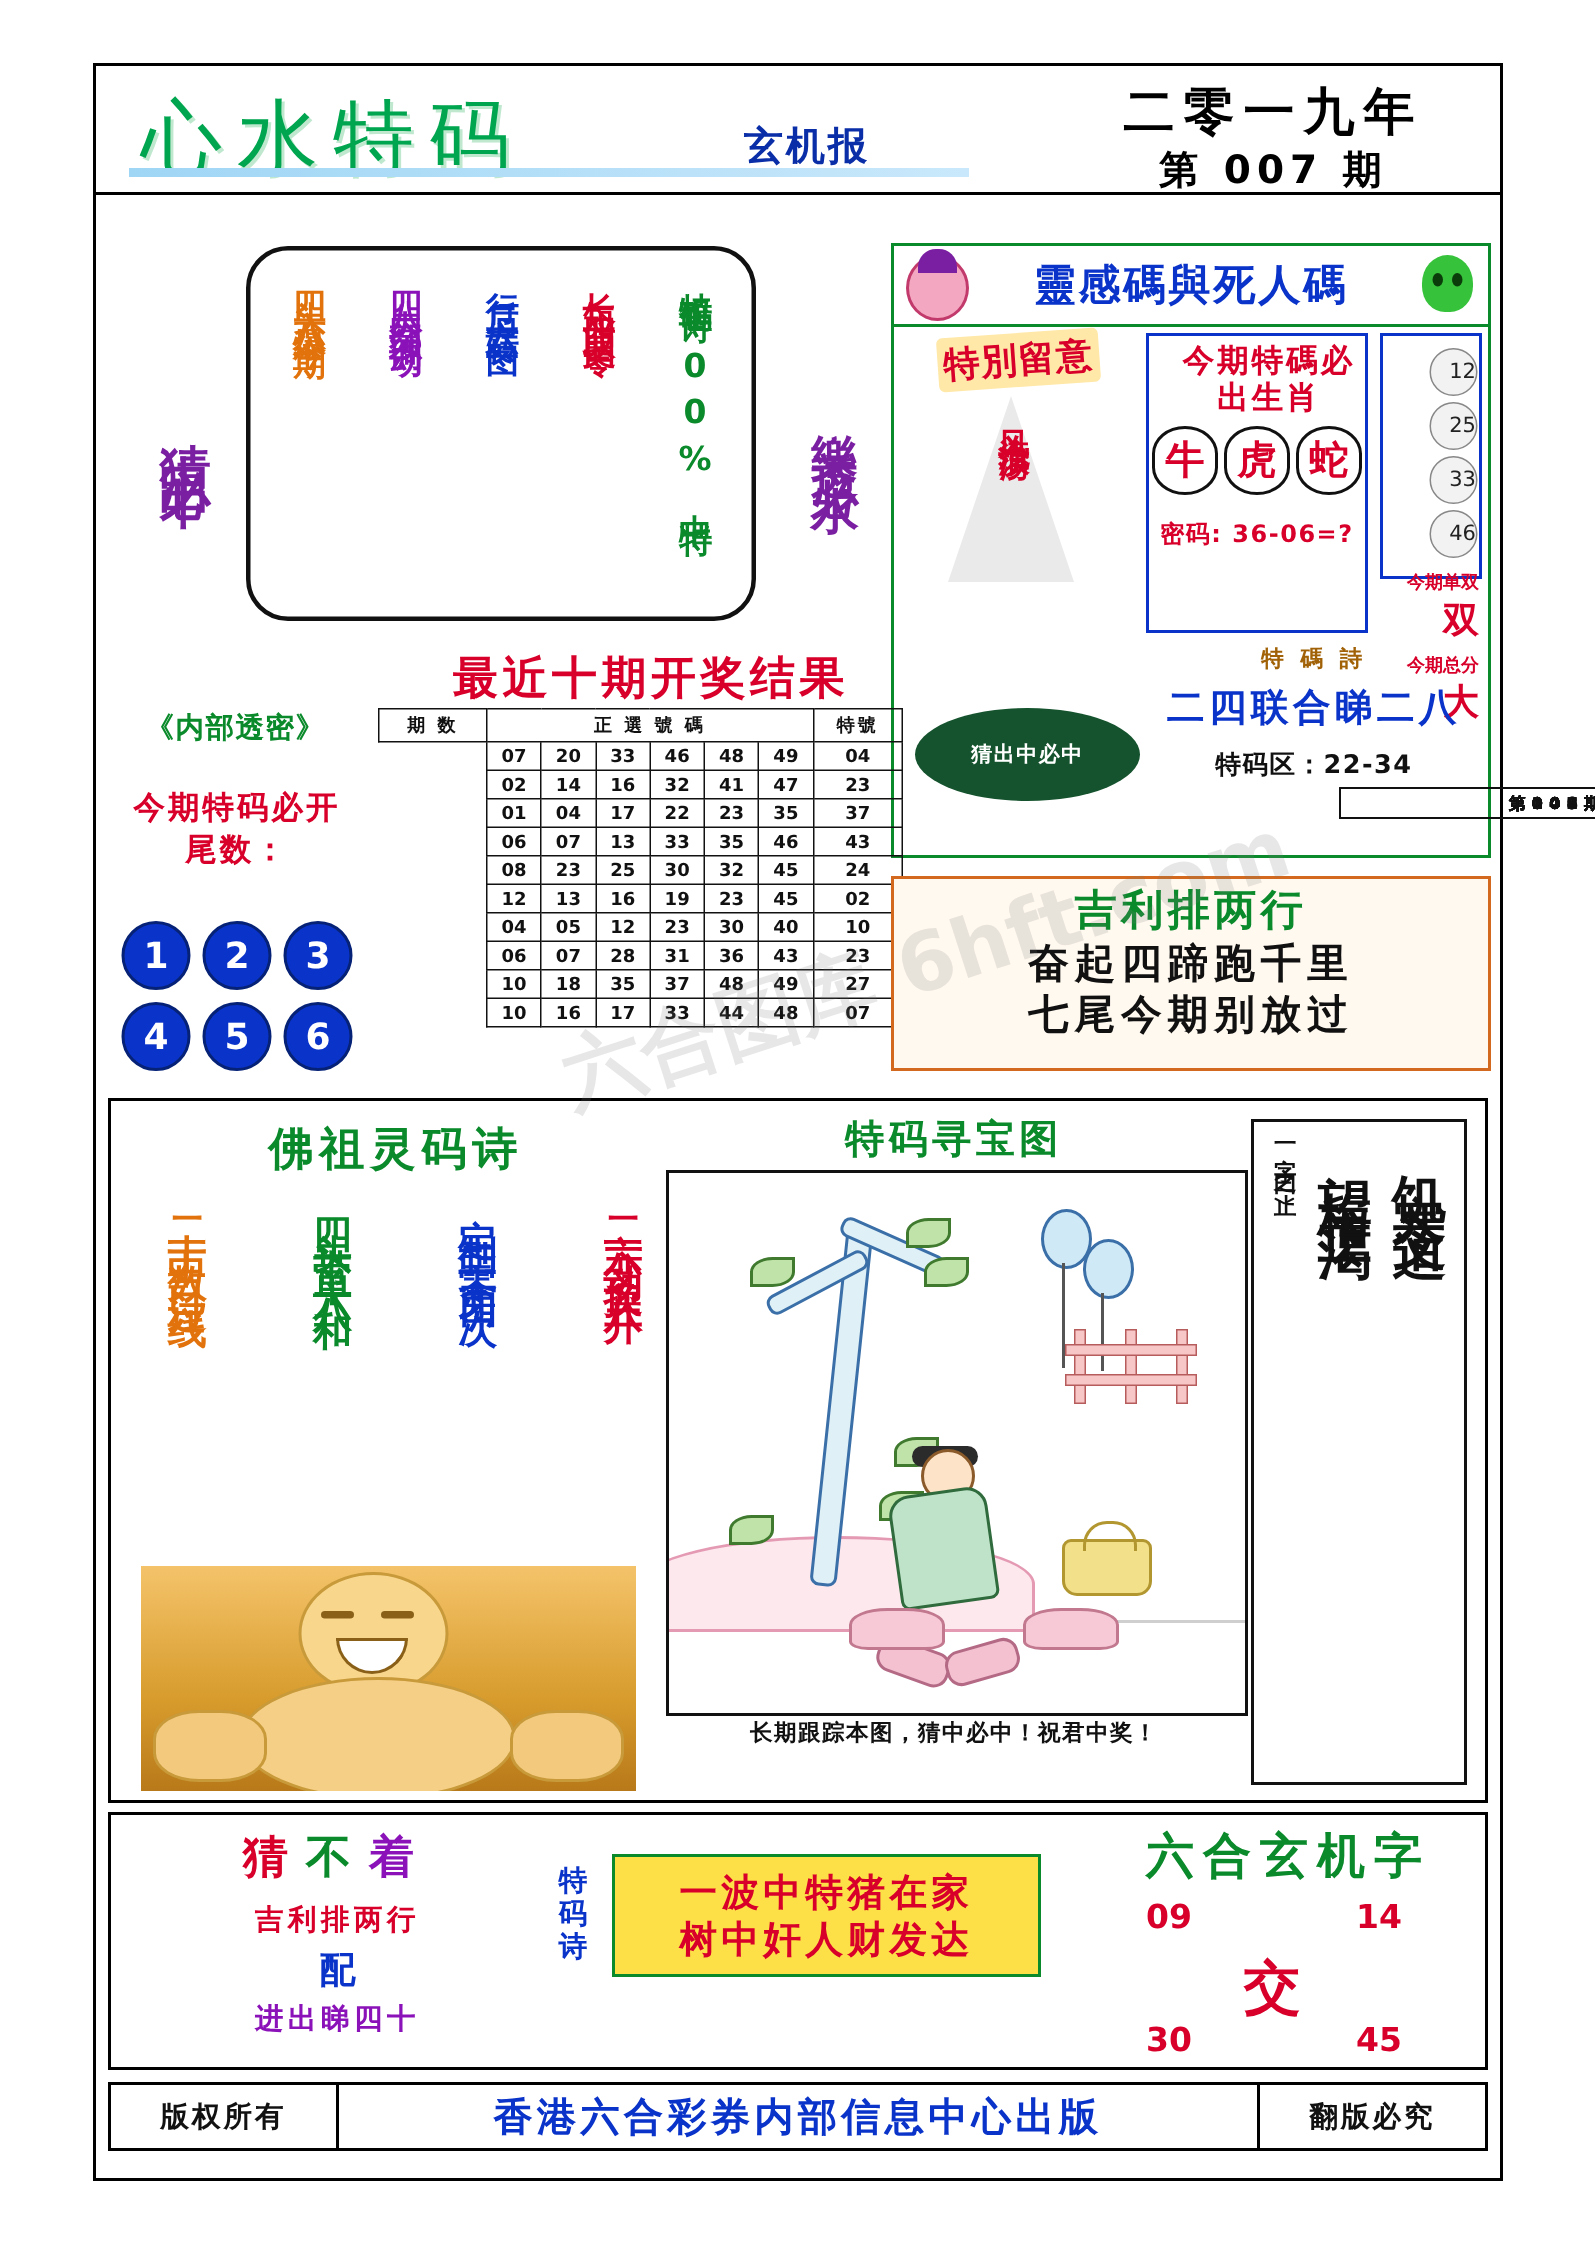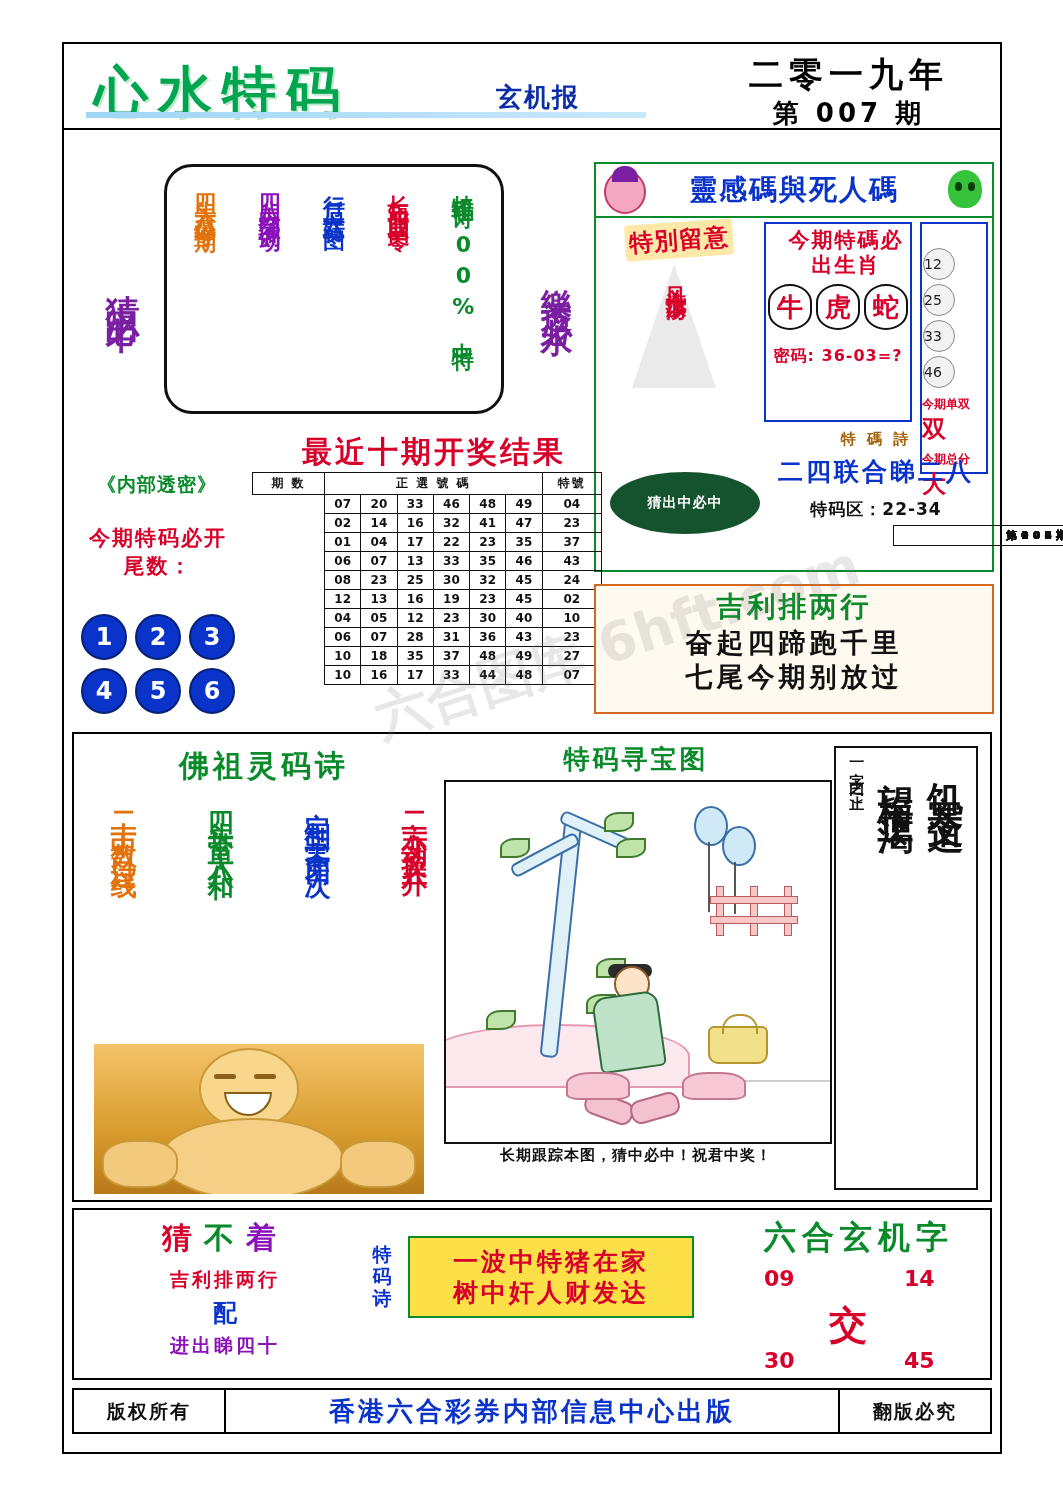--- a/index.html
+++ b/index.html
@@ -24,21 +24,21 @@
   .header{
     position:absolute;left:0;top:0;width:936px;height:86px;
     border-bottom:2px solid #000;
     box-sizing:border-box;
   }
   .logo{
     position:absolute;left:22px;top:8px;width:560px;height:72px;
   }
   .logo .big{
     font-family:"DejaVu Sans","Liberation Sans",sans-serif;
-    font-size:54px;font-weight:bold;color:#00a64f;
+    font-size:54px;font-weight:normal;color:#00a64f;
     letter-spacing:10px;
     position:absolute;left:8px;top:4px;
     text-shadow:2px 2px 0 #bfe8cf;
   }
   .logo .sub{
     position:absolute;left:410px;top:28px;
     font-size:26px;font-weight:bold;color:#0a2ea8;
     letter-spacing:2px;
   }
   .logo .bar{
@@ -147,22 +147,22 @@
     margin-top:6px;display:flex;justify-content:center;gap:4px;
   }
   .zodiac-row span{
     width:40px;height:42px;line-height:42px;border:2px solid #111;border-radius:50%/40%;
     font-size:26px;font-weight:bold;color:#d8002a;background:#fff;
   }
   .code-line{
     margin-top:16px;font-size:16px;font-weight:bold;color:#d8002a;letter-spacing:1px;
   }
   .num-box{
-    position:absolute;left:324px;top:58px;width:68px;height:252px;
-    border:2px solid #0a33c9;box-sizing:border-box;text-align:left;padding-top:22px;
+    position:absolute;left:324px;top:58px;width:68px;height:164px;
+    border:2px solid #0a33c9;box-sizing:border-box;text-align:right;padding-top:6px;
   }
   .ball{
     display:inline-block;width:30px;height:30px;line-height:30px;border-radius:50%;
     border:1px solid #888;font-size:14px;color:#222;background:#f2f2f2;margin:2px 1px;
   }
   .num-box .lbl{font-size:12px;color:#d8002a;font-weight:bold;margin-top:6px;}
   .num-box .big{font-size:24px;color:#d8002a;font-weight:bold;}
 
   .spirit-bottom{
     position:absolute;left:168px;top:266px;width:224px;text-align:center;
@@ -395,21 +395,21 @@
         </div>
       </div>
 
       <div class="zodiac-box">
         <div class="t1">今期特碼必出生肖</div>
         <div class="zodiac-row">
           <span>牛</span>
           <span>虎</span>
           <span>蛇</span>
         </div>
-        <div class="code-line">密码: 36-03=?</div>
+        <div class="code-line">密码: 36-06=?</div>
       </div>
 
       <div class="num-box">
         <div>
           <span class="ball">12</span>
           <span class="ball">25</span>
         </div>
         <div>
           <span class="ball">33</span>
           <span class="ball">46</span>

